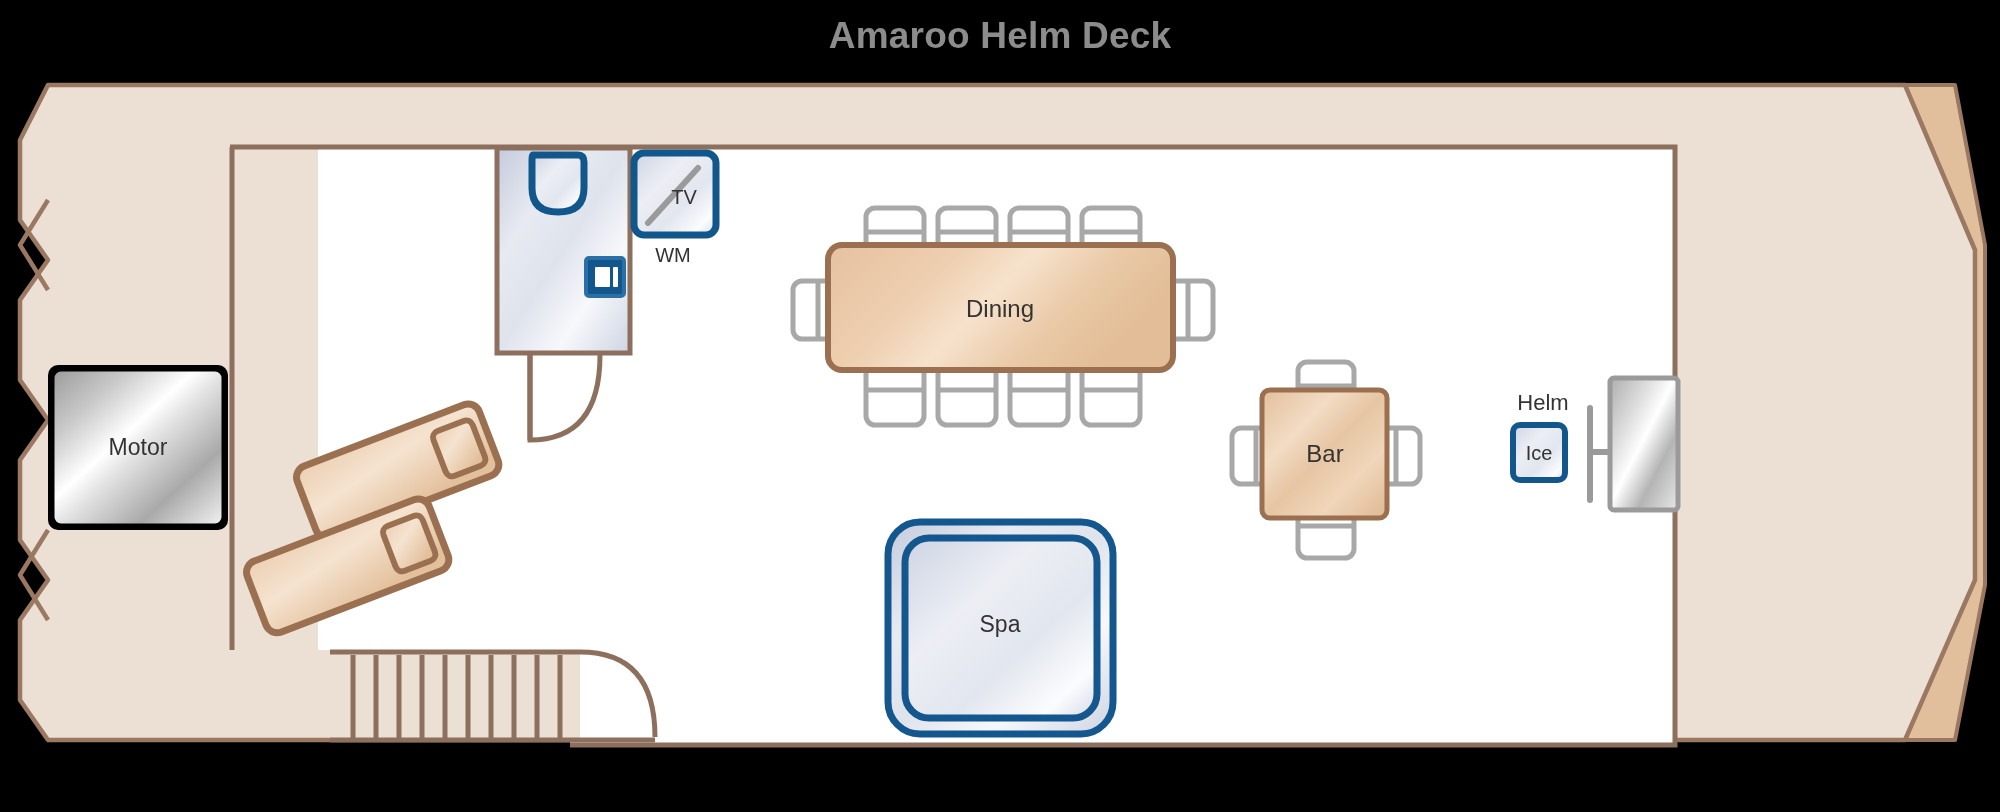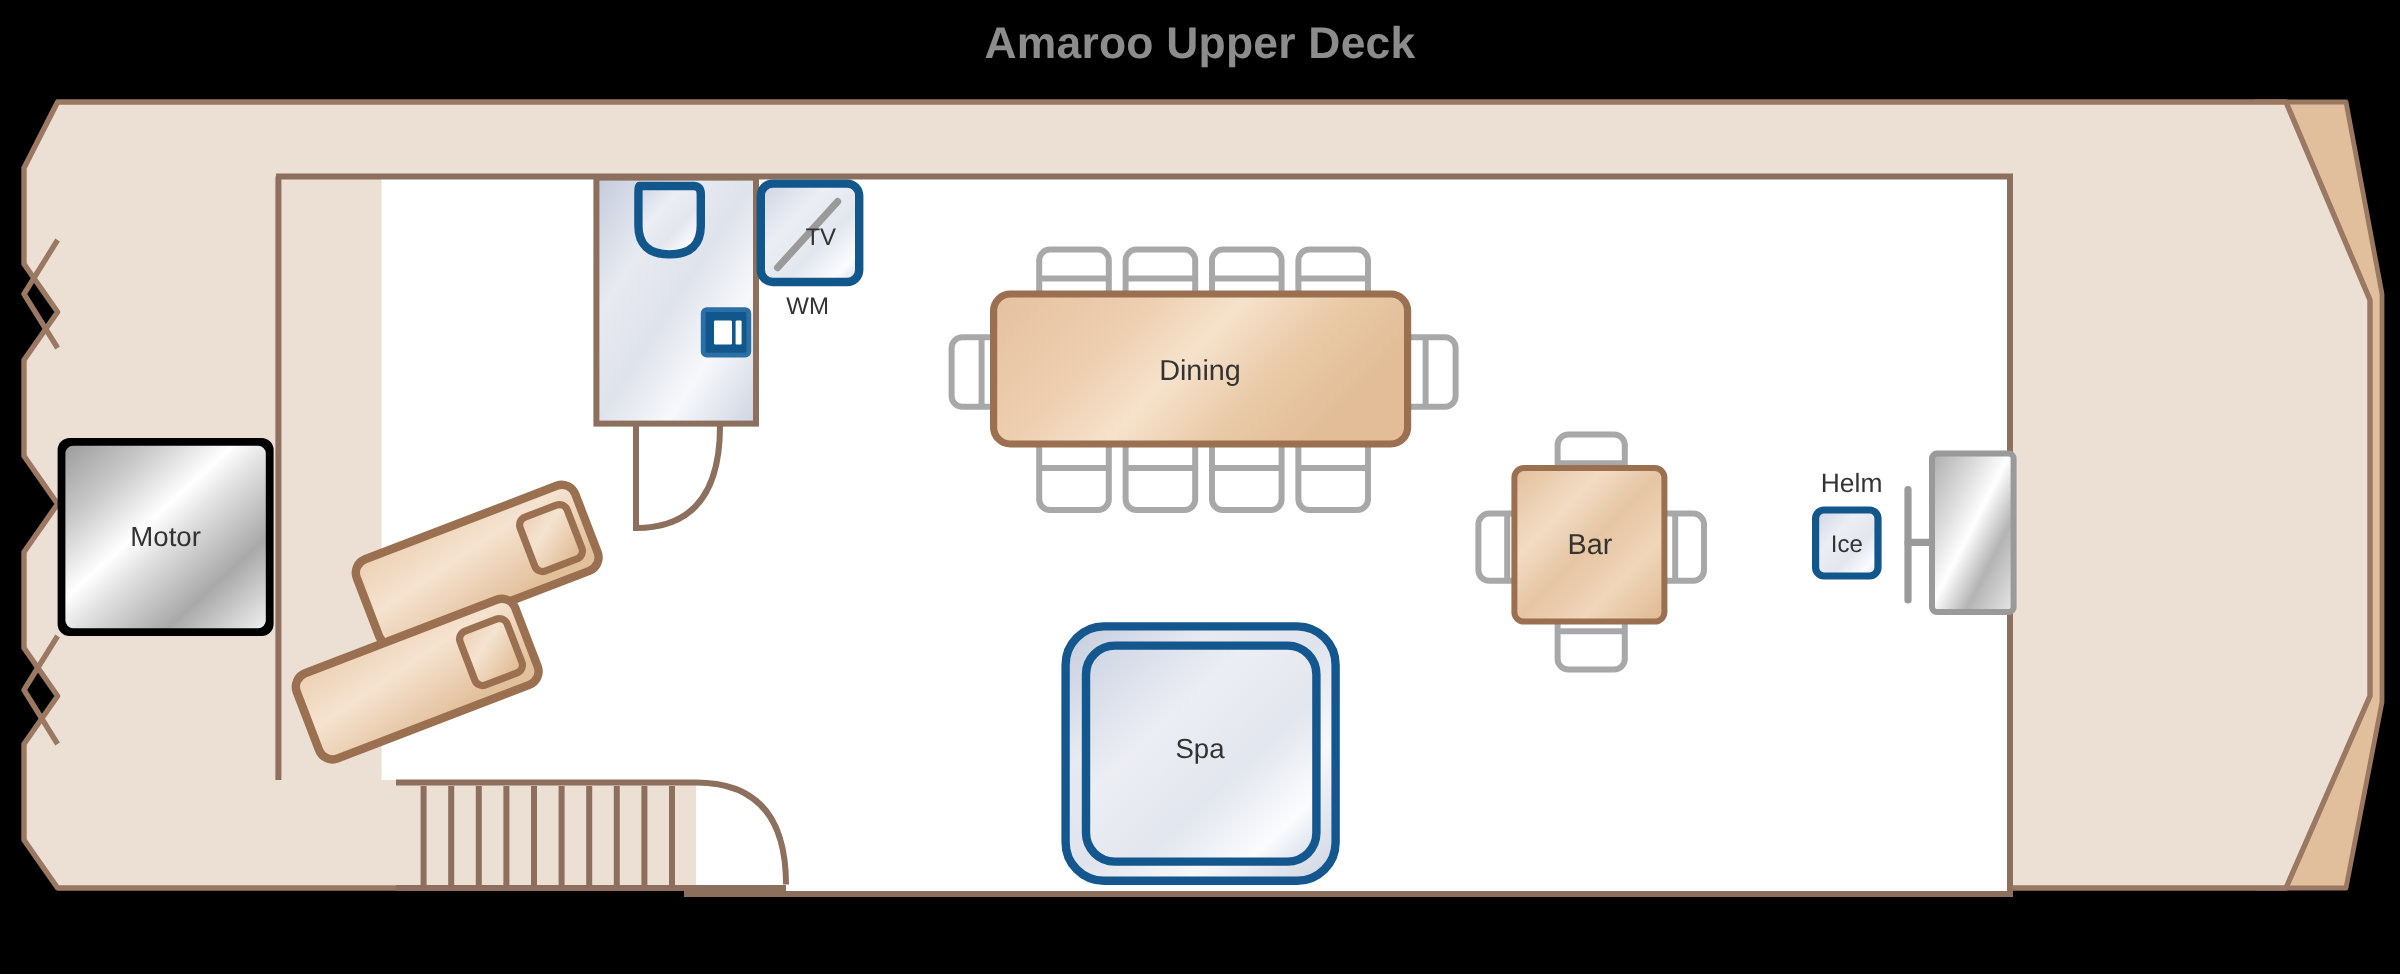--- a/index.html
+++ b/index.html
@@ -12,21 +12,21 @@
   #titlebar .t{color:#8c8c8c;font-size:37px;font-weight:bold;letter-spacing:.2px;}
   svg{position:absolute;left:0;top:0;}
   .lbl{font-family:"Liberation Sans","DejaVu Sans",sans-serif;fill:#333;}
 </style>
 </head>
 <body>
 
 <div id="stage">
 
   <div id="titlebar">
-    <span class="t">Amaroo Upper Deck</span>
+    <span class="t">Amaroo Helm Deck</span>
   </div>
 
   <svg width="2000" height="812" viewBox="0 0 2000 812">
     <defs>
 
       <linearGradient id="gMetal" x1="0" y1="0" x2="1" y2="1">
         <stop offset="0%" stop-color="#9b9b9b"></stop>
         <stop offset="22%" stop-color="#c9c9c9"></stop>
         <stop offset="42%" stop-color="#ffffff"></stop>
         <stop offset="52%" stop-color="#e2e2e2"></stop>

